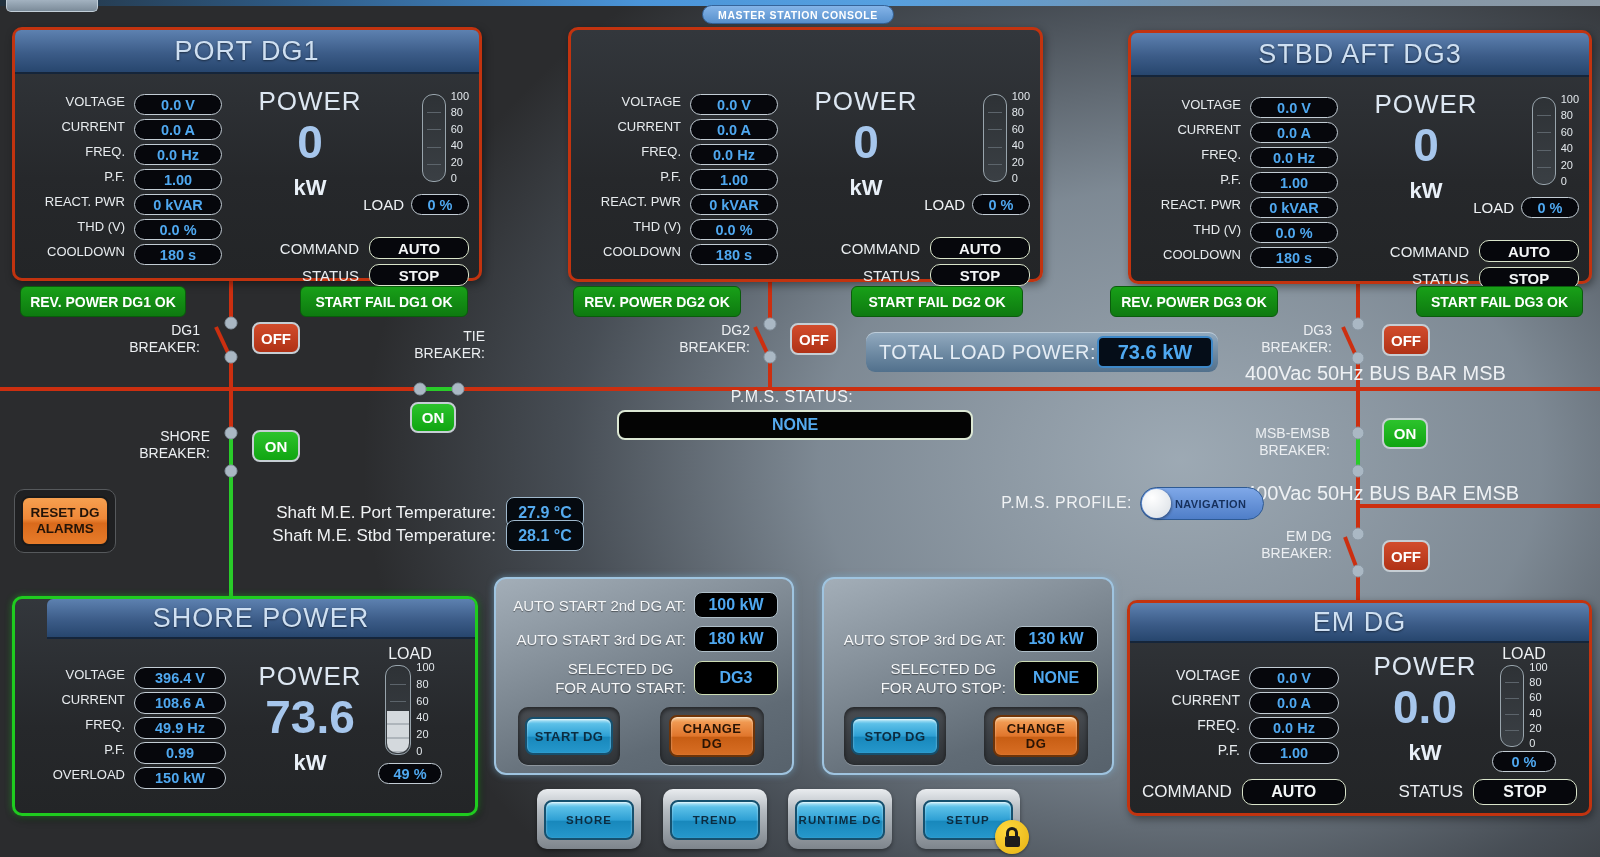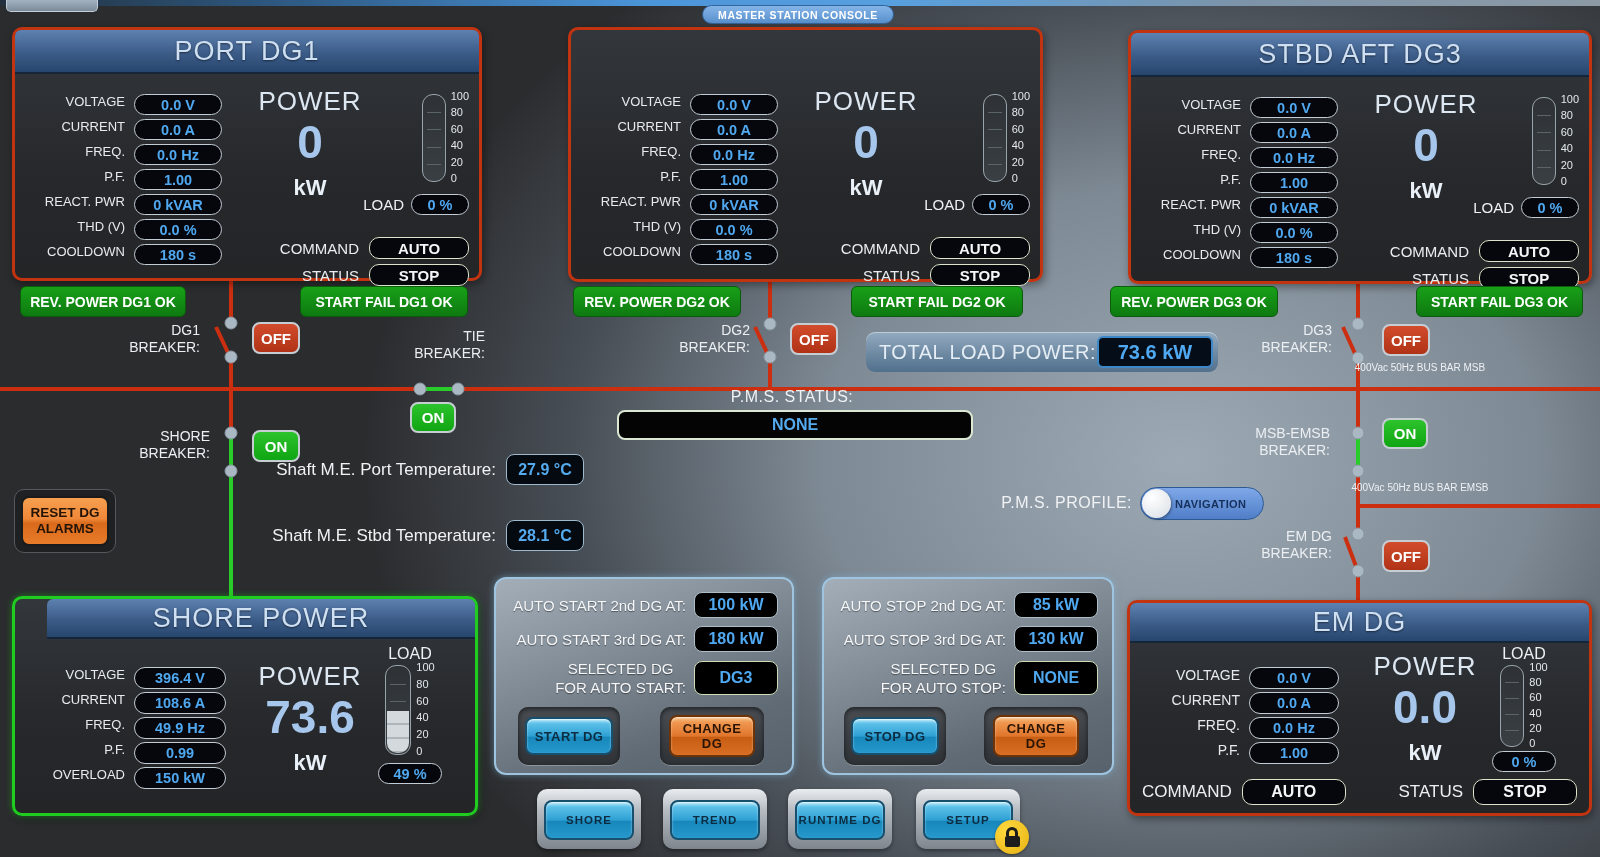--- a/index.html
+++ b/index.html
@@ -69,21 +69,21 @@
 
   
   .badge{position:absolute;height:31px;background:linear-gradient(180deg,#18a018,#0e7a10);
     border:1px solid #0a5c0c;border-radius:6px;color:#fff;font-weight:bold;font-size:14px;
     display:flex;align-items:center;justify-content:center;box-sizing:border-box;}
   .brklabel{position:absolute;text-align:right;font-size:14px;color:#eceff2;line-height:17px;}
   .state-btn{position:absolute;border:2px solid #c6ced4;border-radius:8px;color:#fff;font-weight:bold;
     font-size:15px;display:flex;align-items:center;justify-content:center;box-sizing:border-box;cursor:pointer;}
   .state-btn.off{background:linear-gradient(180deg,#d24c2c,#b03216);}
   .state-btn.on{background:linear-gradient(180deg,#2cc32c,#10a512);}
-  .buslabel{position:absolute;width:350px;text-align:center;font-size:10px;color:#eef1f4;}
+  .buslabel{position:absolute;width:350px;text-align:left;font-size:20px;color:#eef1f4;}
 
   .tlp{position:absolute;left:866px;top:332px;width:352px;height:40px;border-radius:9px;
     background:linear-gradient(180deg,#93abc0 0%,#6d89a2 55%,#51708c 100%);
     box-shadow:inset 0 1px 0 rgba(255,255,255,.4);
     display:flex;align-items:center;padding:0 5px 0 13px;box-sizing:border-box;}
   .tlp-label{font-size:20px;color:#e5edf5;letter-spacing:.5px;}
   .tlp-pill{margin-left:auto;width:116px;height:32px;background:#050d18;border:2px solid #3e88c8;border-radius:6px;
     color:#4fa8f0;font-size:20px;font-weight:bold;display:flex;align-items:center;justify-content:center;box-sizing:border-box;}
 
   .pmslabel{position:absolute;font-size:16px;color:#f0f2f4;letter-spacing:.5px;}
@@ -459,21 +459,21 @@
 
   <div class="pmslabel" style="left:612px;top:388px;width:360px;text-align:center">P.M.S. STATUS:</div>
   <div class="pmspill">NONE</div>
 
   <div class="pmslabel" style="left:960px;top:494px;width:172px;text-align:right">P.M.S. PROFILE:</div>
   <div class="toggle">
     <div class="knob"></div>
     <div class="toggletext">NAVIGATION</div>
   </div>
 
-  <div class="temprow" style="left:248px;top:454px">
+  <div class="temprow" style="left:248px;top:497px">
     <span class="templabel">Shaft M.E. Port Temperature:</span>
     <span class="temppill">27.9 °C</span>
   </div>
   <div class="temprow" style="left:248px;top:520px">
     <span class="templabel">Shaft M.E. Stbd Temperature:</span>
     <span class="temppill">28.1 °C</span>
   </div>
 
   <div class="resetwell">
     <div class="resetbtn">
@@ -557,24 +557,20 @@
     </div>
     <div class="btnwell" style="left:164px;width:104px">
       <div class="glossbtn orangebtn" style="width:86px;height:42px;font-size:13px;line-height:15px">
         <div>CHANGE</div>
           <div>DG</div>
       </div>
     </div>
   </div>
 
   <div class="autopanel" style="left:822px;width:292px">
-    <div class="arow" style="top:13px">
-        <span class="alabel">AUTO STOP 2nd DG AT:</span>
-        <span class="apill">85 kW</span>
-      </div>
     <div class="arow" style="top:47px">
         <span class="alabel">AUTO STOP 3rd DG AT:</span>
         <span class="apill">130 kW</span>
       </div>
     <div class="arow" style="top:80px">
       <span class="sellabel">
           <div>SELECTED DG</div>
           <div>FOR AUTO STOP:</div>
         </span>
       <span class="apill selbox">NONE</span>

